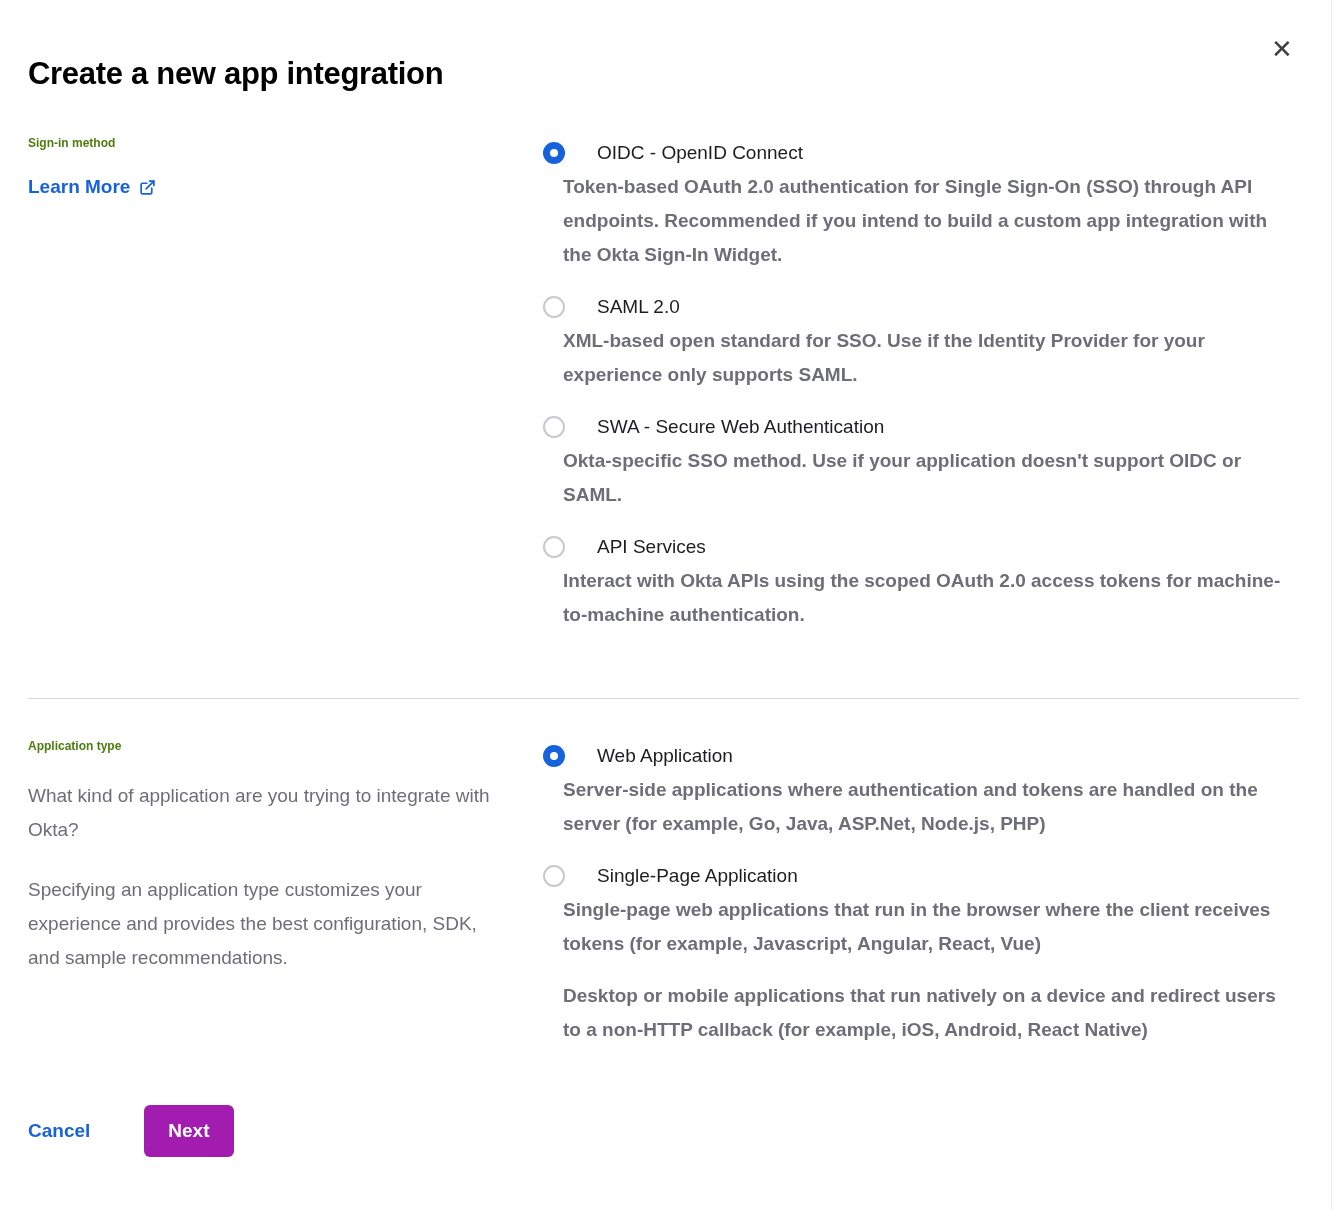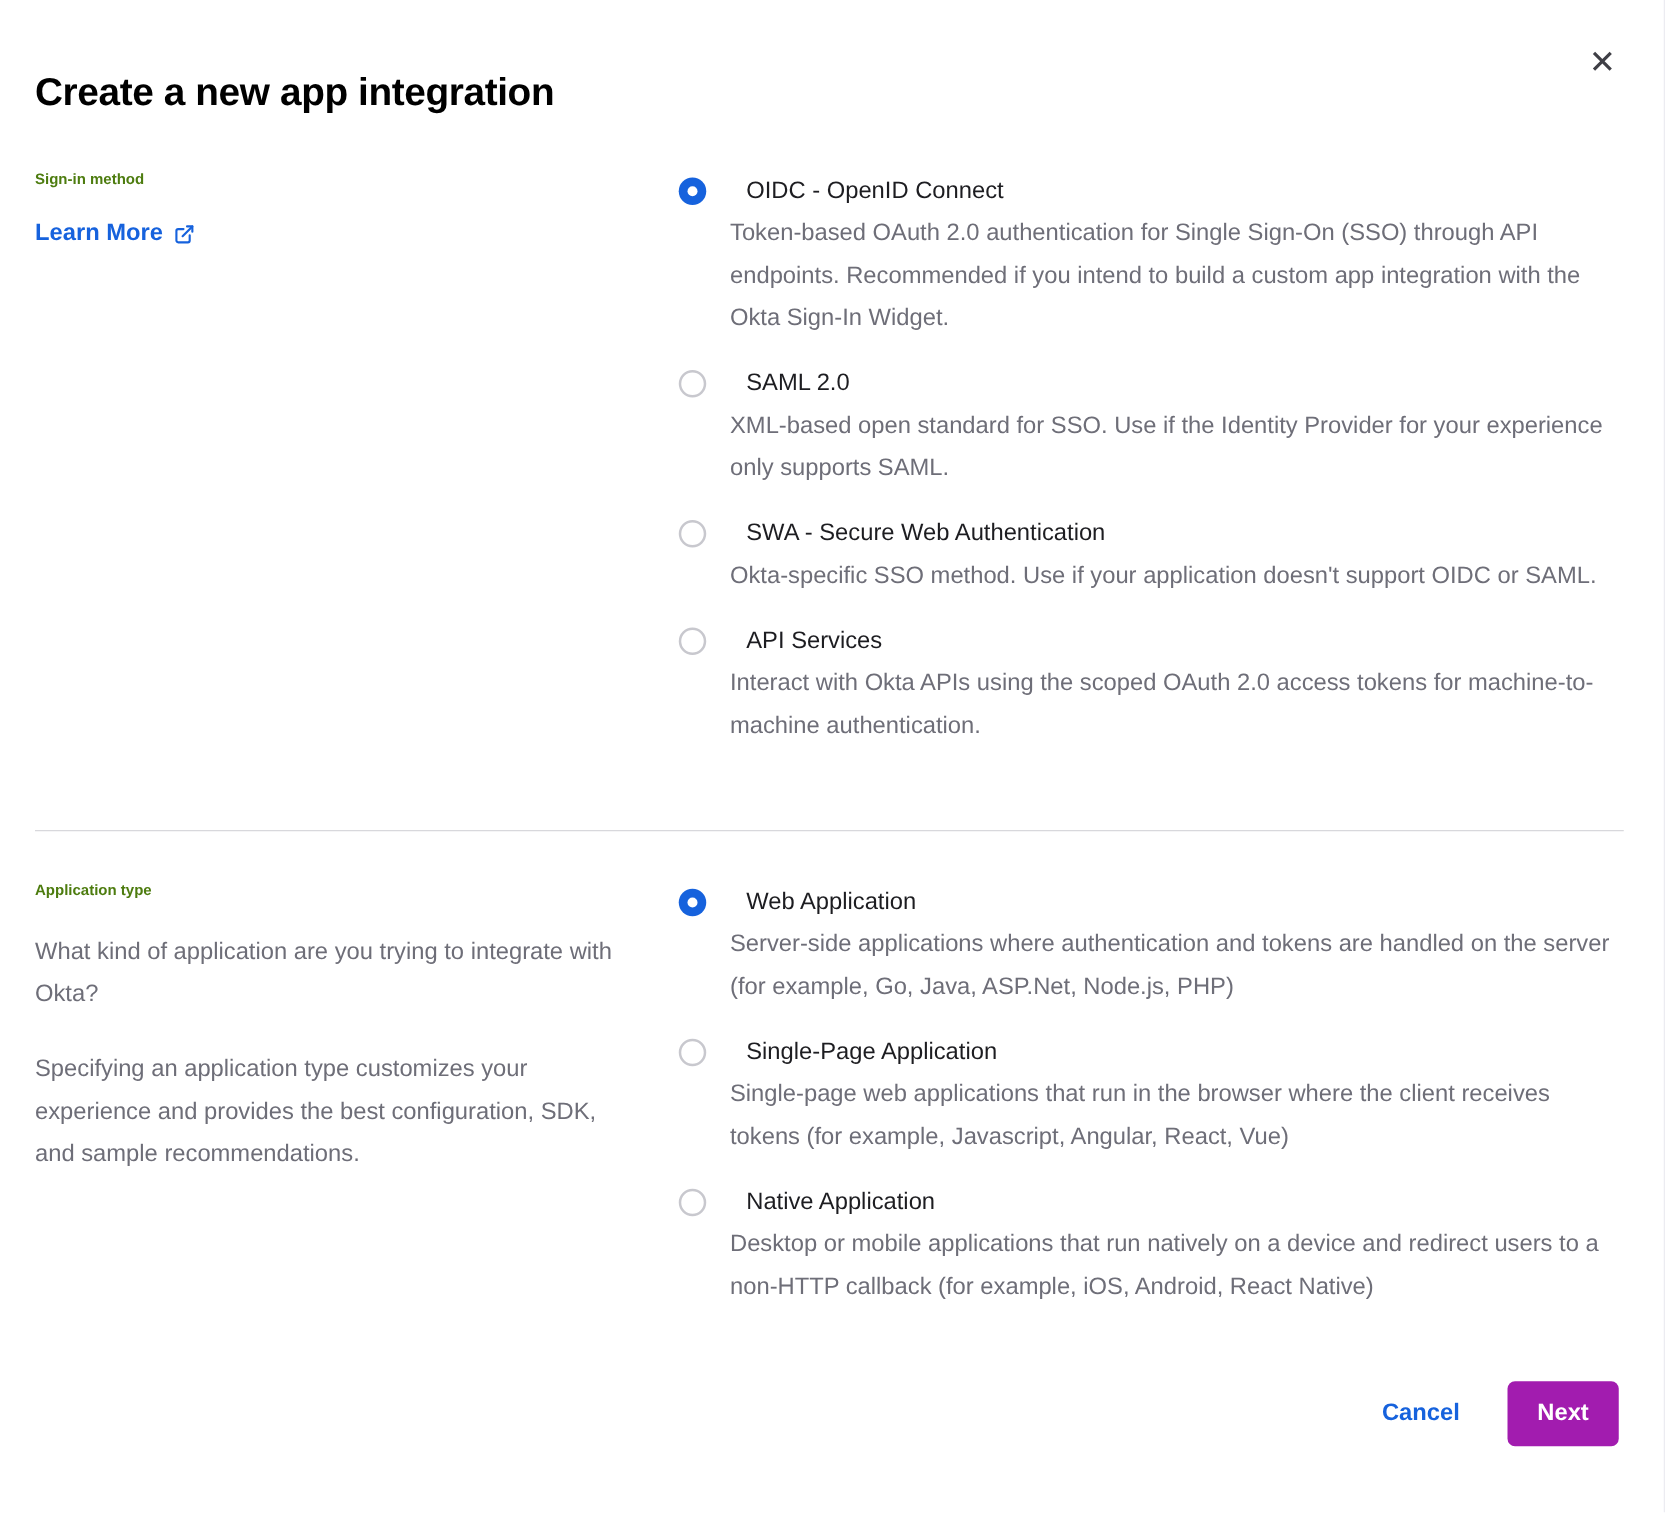--- a/index.html
+++ b/index.html
@@ -93,35 +93,36 @@
     width: 8px; height: 8px;
     border-radius: 50%;
     background: #fff;
   }
   .option-label {
     font-size: 19px;
     line-height: 34px;
     color: #1d1d21;
   }
   .option-desc {
-    margin-left: 41px;
+    margin-left: 20px;
     font-size: 19px;
     line-height: 34px;
     color: #6e6e78;
+    font-weight: bold;
   }
   .divider {
     border: none;
     border-top: 1px solid #d8d8dc;
     margin: 48px 0 40px 0;
   }
   .footer {
     display: flex;
     align-items: center;
-    justify-content: flex-end;
-    gap: 38px;
+    justify-content: flex-start;
+    gap: 54px;
     margin-top: 40px;
     padding-right: 4px;
   }
   .cancel-link {
     font-size: 19px;
     font-weight: 700;
     color: #1662dd;
     text-decoration: none;
     cursor: pointer;
     background: none; border: none;
@@ -218,24 +219,20 @@
 
       <div class="option">
         <div class="option-head">
           <span class="radio"></span>
           <span class="option-label">Single-Page Application</span>
         </div>
         <div class="option-desc">Single-page web applications that run in the browser where the client receives tokens (for example, Javascript, Angular, React, Vue)</div>
       </div>
 
       <div class="option">
-        <div class="option-head">
-          <span class="radio"></span>
-          <span class="option-label">Native Application</span>
-        </div>
         <div class="option-desc">Desktop or mobile applications that run natively on a device and redirect users to a non-HTTP callback (for example, iOS, Android, React Native)</div>
       </div>
     </div>
   </div>
 
   <div class="footer">
     <button class="cancel-link">Cancel</button>
     <button class="next-btn">Next</button>
   </div>
 

